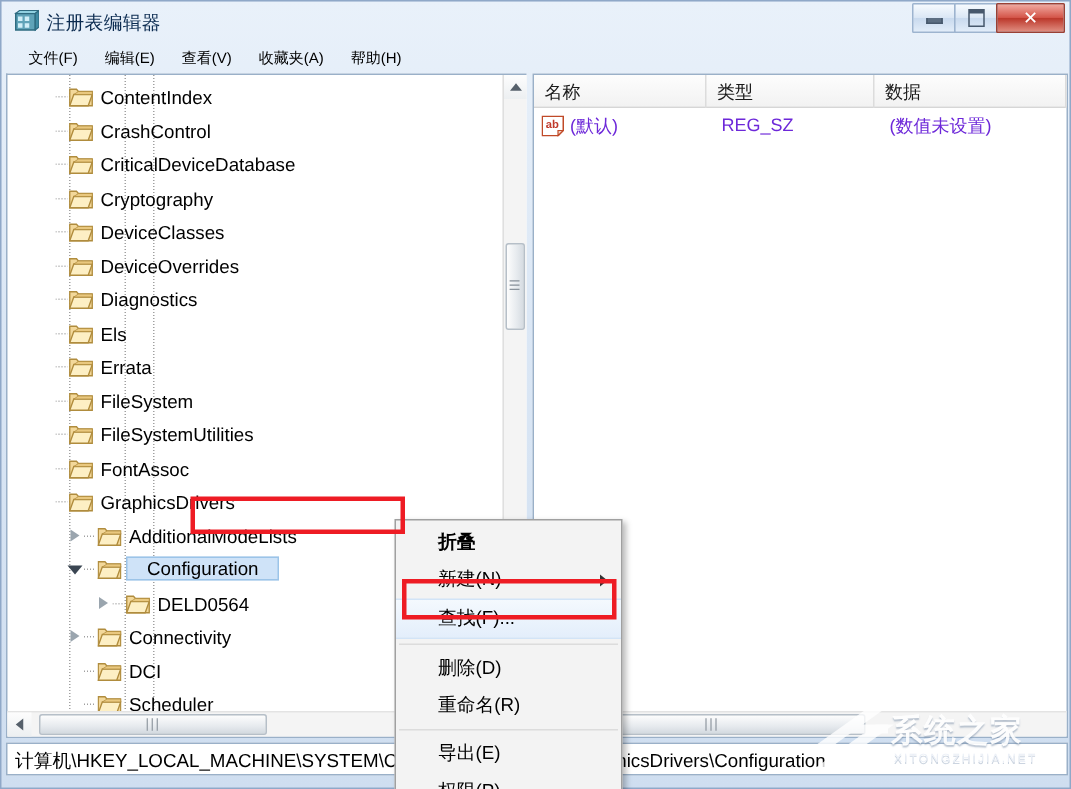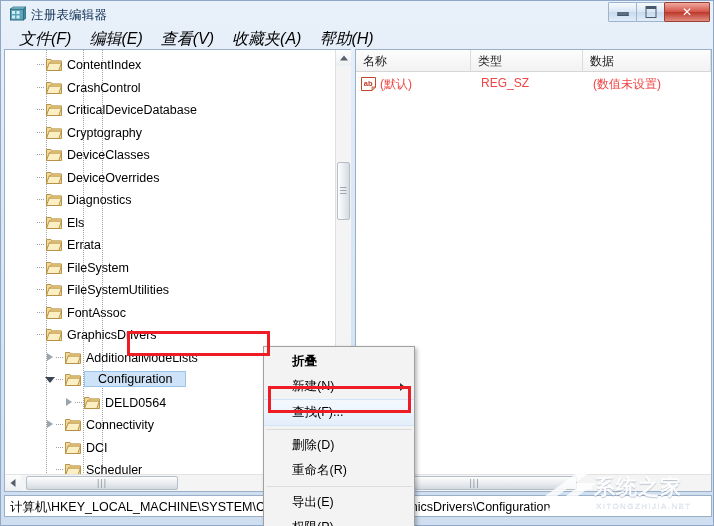--- a/index.html
+++ b/index.html
@@ -51,21 +51,21 @@
     position:absolute;left:50%;top:50%;transform:translate(-50%,-50%);
     width:9px;height:8px;border:1px solid #47586c;border-top-width:3px;background:transparent;
   }
 
   
   .menubar{
     position:absolute;left:1px;top:28px;right:1px;height:20px;
     display:flex;align-items:center;padding-left:8px;box-sizing:border-box;
   }
   .menu-item{
-    font-size:16px;color:#000;padding:2px 9px;cursor:default;white-space:nowrap;font-style:italic;
+    font-size:10px;color:#000;padding:2px 9px;cursor:default;white-space:nowrap;
   }
 
   
   .client{
     position:absolute;left:3px;top:48px;width:708px;height:470px;
   }
   .pane{
     position:absolute;background:#fff;border:1px solid #9ab0c8;box-sizing:border-box;
   }
   .tree-pane{left:0;top:0;width:347px;height:443px;border-right:none;}
@@ -151,21 +151,21 @@
     position:absolute;left:0;top:0;right:0;height:22px;
     background:linear-gradient(180deg,#fdfdfd,#f2f2f2);
     border-bottom:1px solid #d6d6d6;box-sizing:border-box;display:flex;
   }
   .lv-col{
     font-size:12px;color:#1a1a1a;padding:3px 0 0 7px;box-sizing:border-box;
     border-right:1px solid #dcdcdc;height:22px;
   }
   .lv-rows{position:absolute;left:0;top:22px;right:0;bottom:18px;}
   .lv-row{position:absolute;left:0;right:0;height:20px;display:flex;}
-  .lv-cell{font-size:12px;color:#ef4444;padding:2px 0 0 10px;box-sizing:border-box;
+  .lv-cell{font-size:12px;color:#6d28d9;padding:2px 0 0 10px;box-sizing:border-box;
     white-space:nowrap;overflow:hidden;}
   .ab-icon{
     position:absolute;left:5px;top:3px;width:15px;height:14px;
   }
   .right-hsb{
     position:absolute;left:0;right:0;bottom:0;height:17px;
     background:#f4f4f4;border-top:1px solid #e3e3e3;box-sizing:border-box;
   }
 
   

